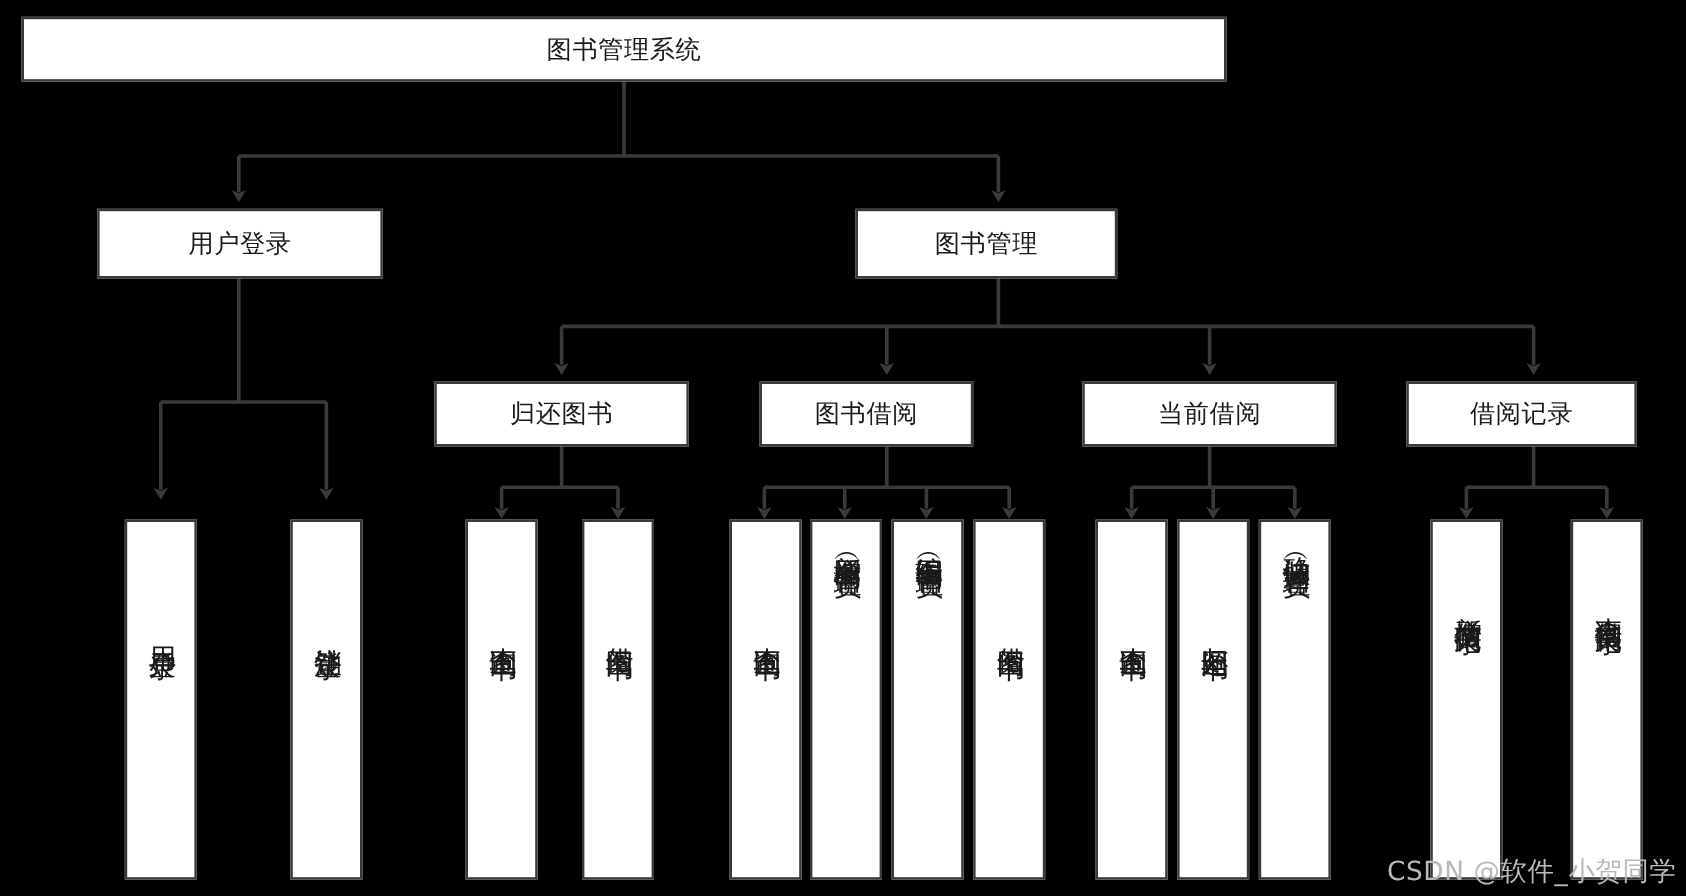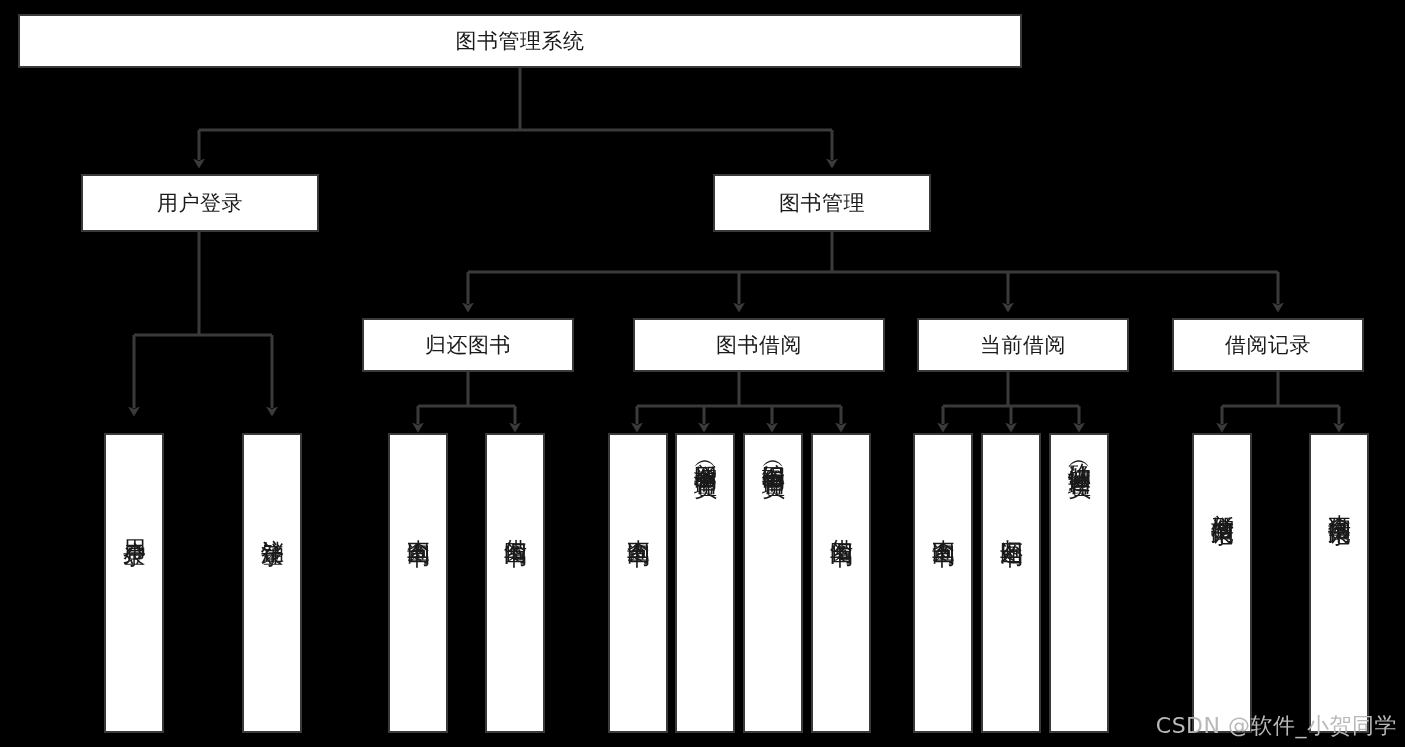--- a/index.html
+++ b/index.html
@@ -132,24 +132,24 @@
   <div class="node horizontal" style="left:81px; top:174px; width:238px; height:58px;">
     <span>用户登录</span>
   </div>
   <div class="node horizontal" style="left:713px; top:174px; width:218px; height:58px;">
     <span>图书管理</span>
   </div>
 
   <div class="node horizontal" style="left:362px; top:318px; width:212px; height:54px;">
     <span>归还图书</span>
   </div>
-  <div class="node horizontal" style="left:633px; top:318px; width:252px; height:54px;">
+  <div class="node horizontal" style="left:633px; top:318px; width:178px; height:54px;">
     <span>图书借阅</span>
   </div>
-  <div class="node horizontal" style="left:902px; top:318px; width:212px; height:54px;margin-left:15px;">
+  <div class="node horizontal" style="left:902px; top:318px; width:212px; height:54px;">
     <span>当前借阅</span>
   </div>
   <div class="node horizontal" style="left:1172px; top:318px; width:192px; height:54px;">
     <span>借阅记录</span>
   </div>
 
   <div class="node vertical mid" style="left:104px; top:433px; width:60px; height:300px;">
     <span class="vtext">用户登录</span>
   </div>
   <div class="node vertical mid" style="left:242px; top:433px; width:60px; height:300px;">

